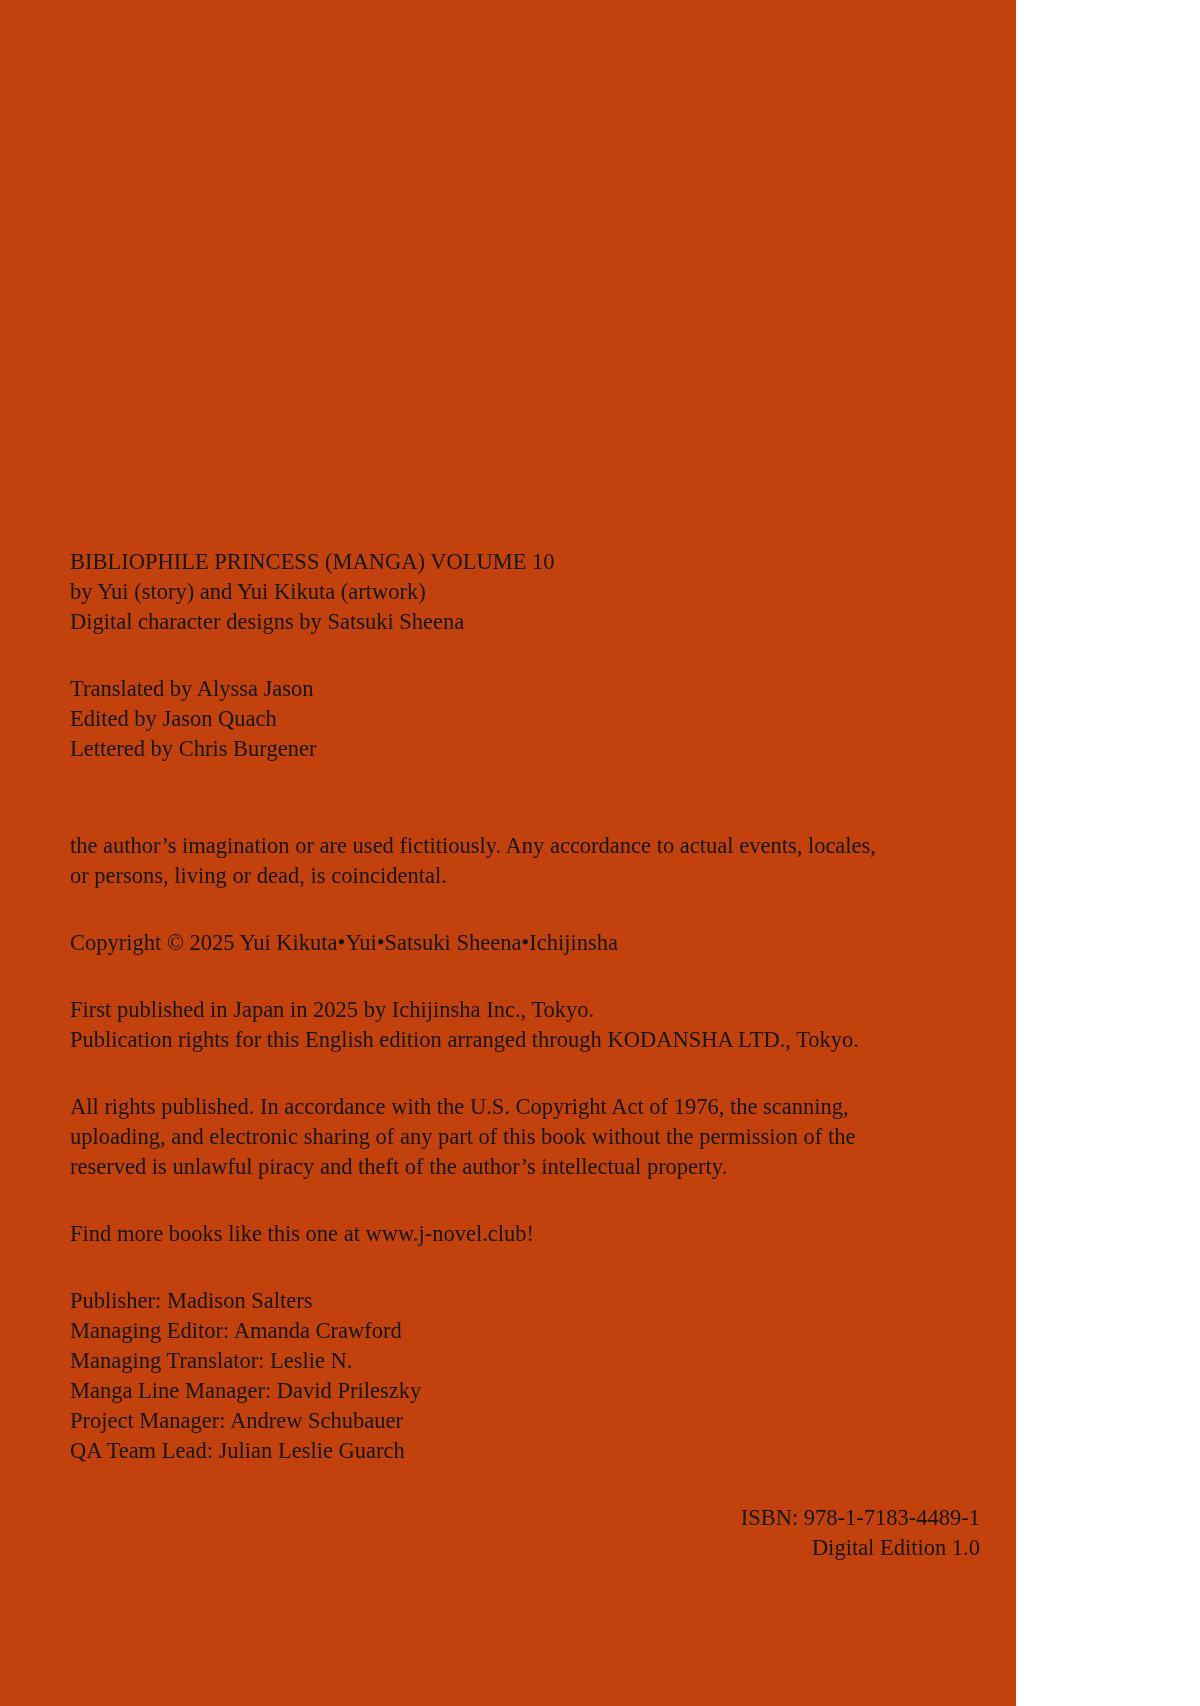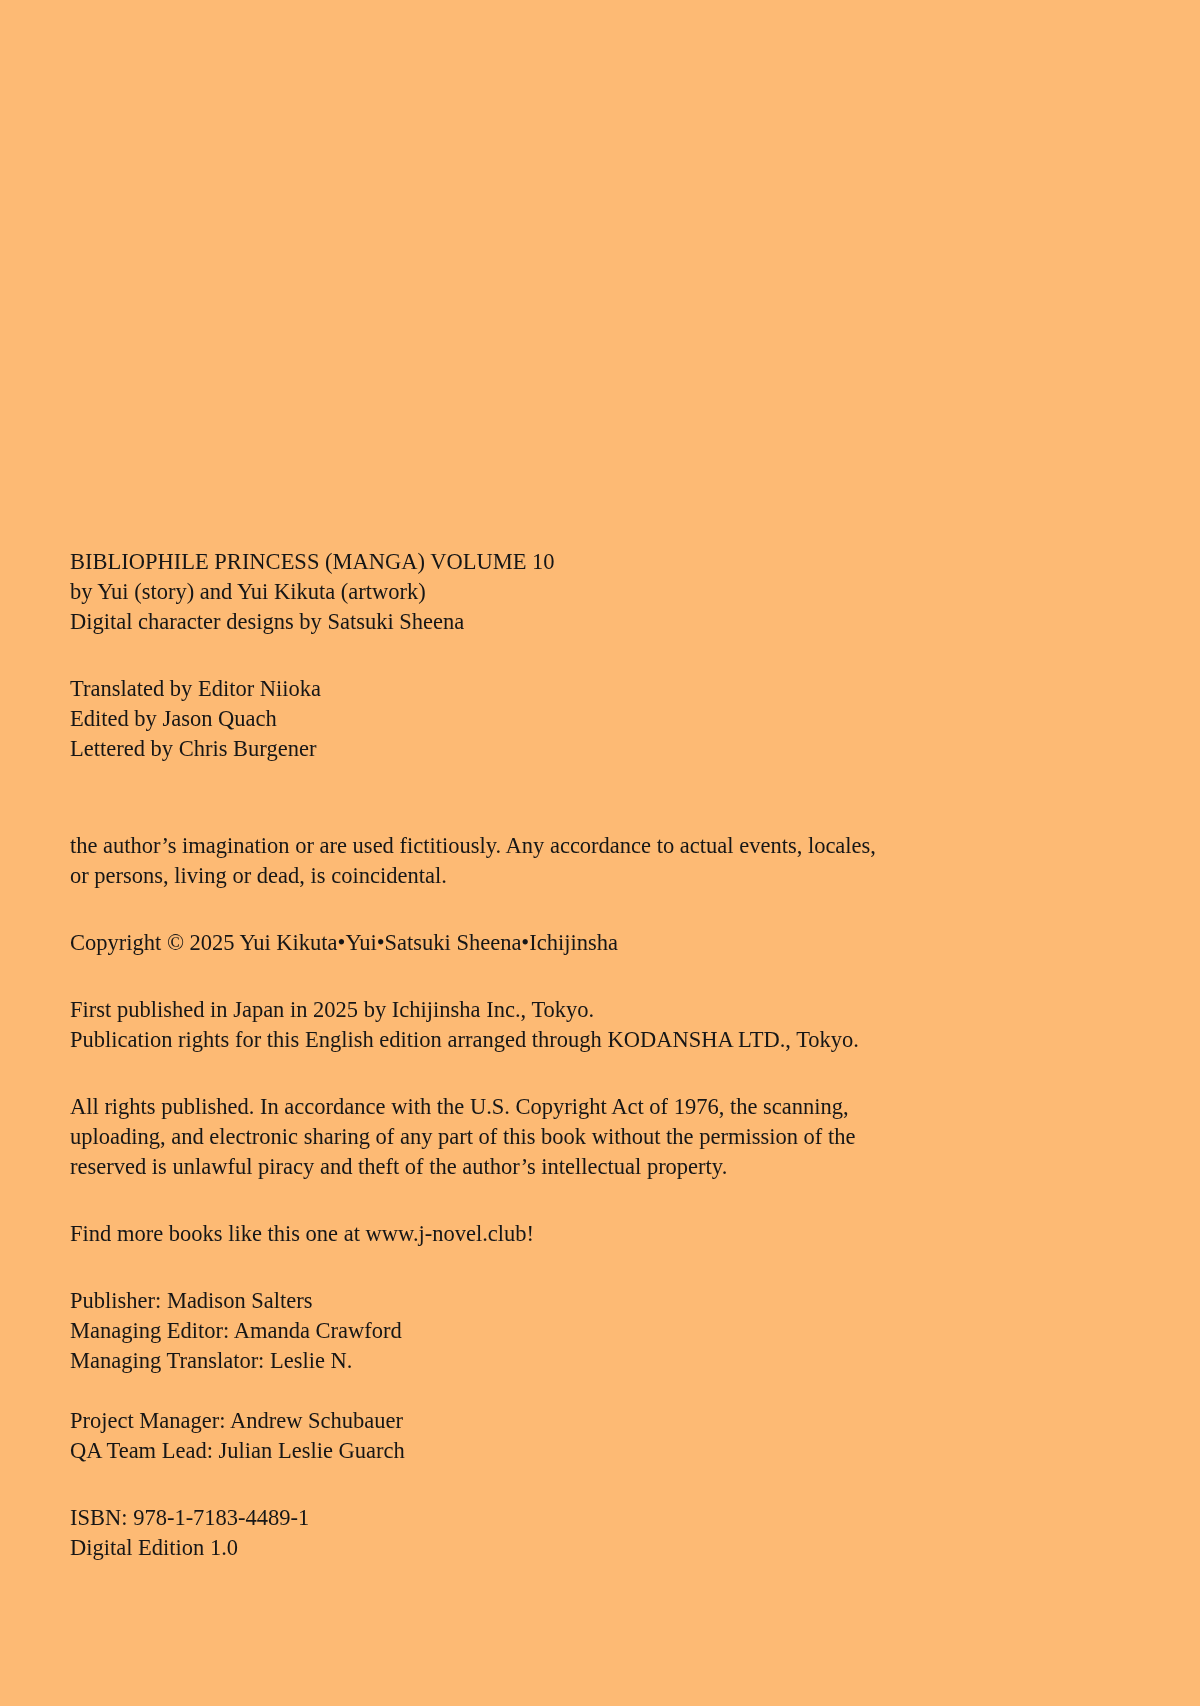--- a/index.html
+++ b/index.html
@@ -2,52 +2,53 @@
 <html><head>
 <meta charset="utf-8">
 <style>
   html, body {
     margin: 0;
     padding: 0;
     background: #ffffff;
   }
   .page {
     position: relative;
-    width: 1200px;
+    width: 1016px;
     height: 1706px;
     box-sizing: border-box;
-    background: #fdba74;
+    background: #c2410c;
     padding: 547px 36px 0 70px;
     font-family: "Liberation Serif", "DejaVu Serif", serif;
     font-size: 22.5px;
     line-height: 30px;
     color: #161616;
     overflow: hidden;
   }
   .para {
     margin: 0 0 37px 0;
     white-space: nowrap;
   }
   .para:last-child {
     margin-bottom: 0;
+    text-align: right;
   }
 </style>
 </head>
 <body>
 
 <div class="page">
 
   <p class="para">
     <span>BIBLIOPHILE PRINCESS (MANGA) VOLUME 10</span><br>
     <span>by Yui (story) and Yui Kikuta (artwork)</span><br>
     <span>Digital character designs by Satsuki Sheena</span>
   </p>
 
   <p class="para">
-    <span>Translated by Editor Niioka</span><br>
+    <span>Translated by Alyssa Jason</span><br>
     <span>Edited by Jason Quach</span><br>
     <span>Lettered by Chris Burgener</span>
   </p>
 
   <p class="para">
     <br>
     <span>the author’s imagination or are used fictitiously. Any accordance to actual events, locales,</span><br>
     <span>or persons, living or dead, is coincidental.</span>
   </p>
 
@@ -67,21 +68,21 @@
   </p>
 
   <p class="para">
     <span>Find more books like this one at www.j-novel.club!</span>
   </p>
 
   <p class="para">
     <span>Publisher: Madison Salters</span><br>
     <span>Managing Editor: Amanda Crawford</span><br>
     <span>Managing Translator: Leslie N.</span><br>
-    <br>
+    <span>Manga Line Manager: David Prileszky</span><br>
     <span>Project Manager: Andrew Schubauer</span><br>
     <span>QA Team Lead: Julian Leslie Guarch</span>
   </p>
 
   <p class="para">
     <span>ISBN: 978-1-7183-4489-1</span><br>
     <span>Digital Edition 1.0</span>
   </p>
 
 </div>

